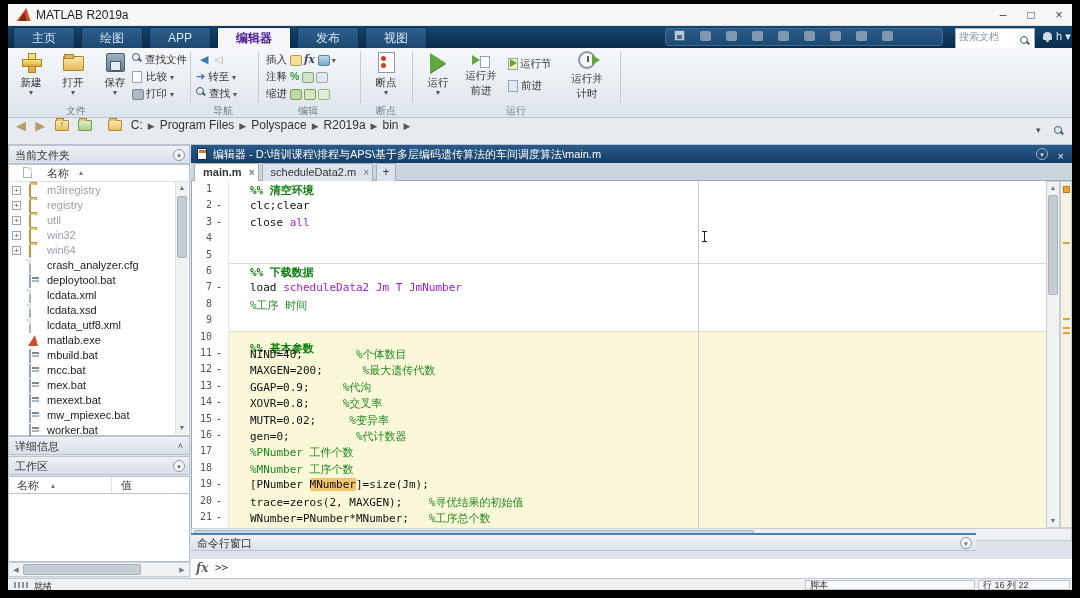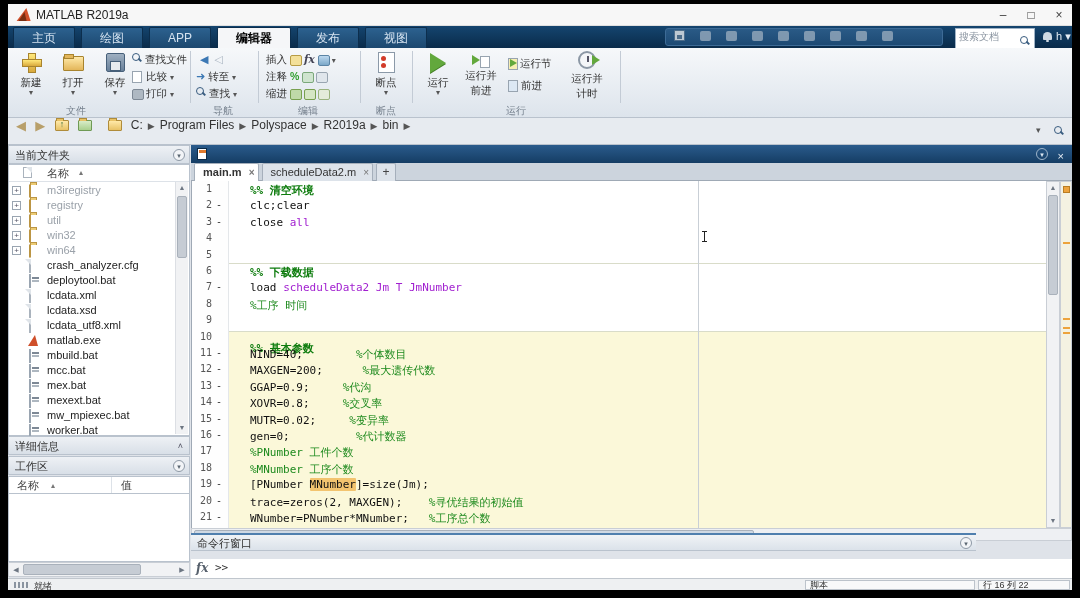--- a/index.html
+++ b/index.html
@@ -11,21 +11,21 @@
   
   .titlebar{position:absolute;left:0;top:0;width:1064px;height:22px;background:#f7f7f7;border-bottom:1px solid #e0e0e0;}
   .titlebar .ttext{position:absolute;left:28px;top:4px;font-size:12px;color:#222;}
   .winbtn{position:absolute;top:2px;width:26px;height:18px;text-align:center;font-size:12px;color:#444;line-height:18px;}
   .mlogo{position:absolute;left:10px;top:4px;width:0;height:0;border-left:7px solid transparent;border-right:7px solid transparent;border-bottom:13px solid #d2502a;transform:skewX(-12deg);}
   .mlogo:after{content:"";position:absolute;left:-5px;top:4px;width:0;height:0;border-left:4px solid transparent;border-right:4px solid transparent;border-bottom:9px solid #7a2f12;}
 
   
   .tabbar{position:absolute;left:0;top:22px;width:1064px;height:22px;background:linear-gradient(#15456f,#0a2b4a);}
   .rtab{position:relative;float:left;margin:1px 3px 0 3px;padding:0 18px;height:21px;line-height:21px;font-size:12px;color:#d5e3f0;background:linear-gradient(#2c618f,#1c486f);border:1px solid #0c2e4d;border-bottom:none;border-radius:2px 2px 0 0;}
-  .rtab.active{background:#f5f6f8;color:#000000;font-weight:bold;}
+  .rtab.active{background:#f5f6f8;color:#4c1d95;font-weight:bold;}
   .qat{position:absolute;left:657px;top:2px;width:278px;height:18px;border:1px solid #3d6b96;border-radius:3px;background:linear-gradient(#2a5a86,#1d4a74);}
   .qicon{float:left;width:26px;height:16px;margin-top:1px;text-align:center;color:#b9cbdb;font-size:10px;line-height:16px;opacity:.85;}
   .qicon .blk{display:inline-block;width:11px;height:10px;background:#8fa5b8;border-radius:2px;}
   .qicon .sv{display:inline-block;width:11px;height:11px;background:#d8dde2;border:1px solid #55728e;border-radius:1px;position:relative;}
   .qicon .sv:after{content:"";position:absolute;left:2px;top:4px;width:5px;height:4px;background:#55728e;}
   .searchbox{position:absolute;left:947px;top:2px;width:80px;height:24px;background:#fff;border:1px solid #9fb3c6;font-size:10px;color:#8a94a0;line-height:16px;padding:0 3px;}
   .mag{position:relative;display:inline-block;width:10px;height:10px;}
   .mag:before{content:"";position:absolute;left:0;top:0;width:6px;height:6px;border:1.5px solid #3a5d80;border-radius:50%;}
   .mag:after{content:"";position:absolute;left:6px;top:6px;width:4px;height:1.5px;background:#3a5d80;transform:rotate(45deg);}
   .bell{position:absolute;left:1035px;top:6px;width:9px;height:8px;background:#cfdae4;border-radius:5px 5px 1px 1px;}
@@ -305,20 +305,21 @@
   </div>
   <div class="wsempty"></div>
   <div class="hscroll">
     <div class="sbtn" style="left:1px;top:1px;">◀</div>
     <div class="hthumb" style="left:14px;width:118px;"></div>
     <div class="sbtn" style="left:167px;top:1px;">▶</div>
   </div>
 
   <div class="edtitle">
     <span class="edicon"></span>
+    <span style="margin-left:22px;">编辑器 - D:\培训课程\排程与APS\基于多层编码遗传算法的车间调度算法\main.m</span>
     <span class="circbtn" style="right:24px;">▾</span>
     <span class="edx" style="right:8px;">×</span>
   </div>
   <div class="edtabs">
     <div id="edtabs" style="float:left;">
         <div class="etab active"><span>main.m</span><span class="x">×</span></div>
         <div class="etab"><span>scheduleData2.m</span><span class="x">×</span></div>
       </div>
     <div class="plustab">+</div>
   </div>

